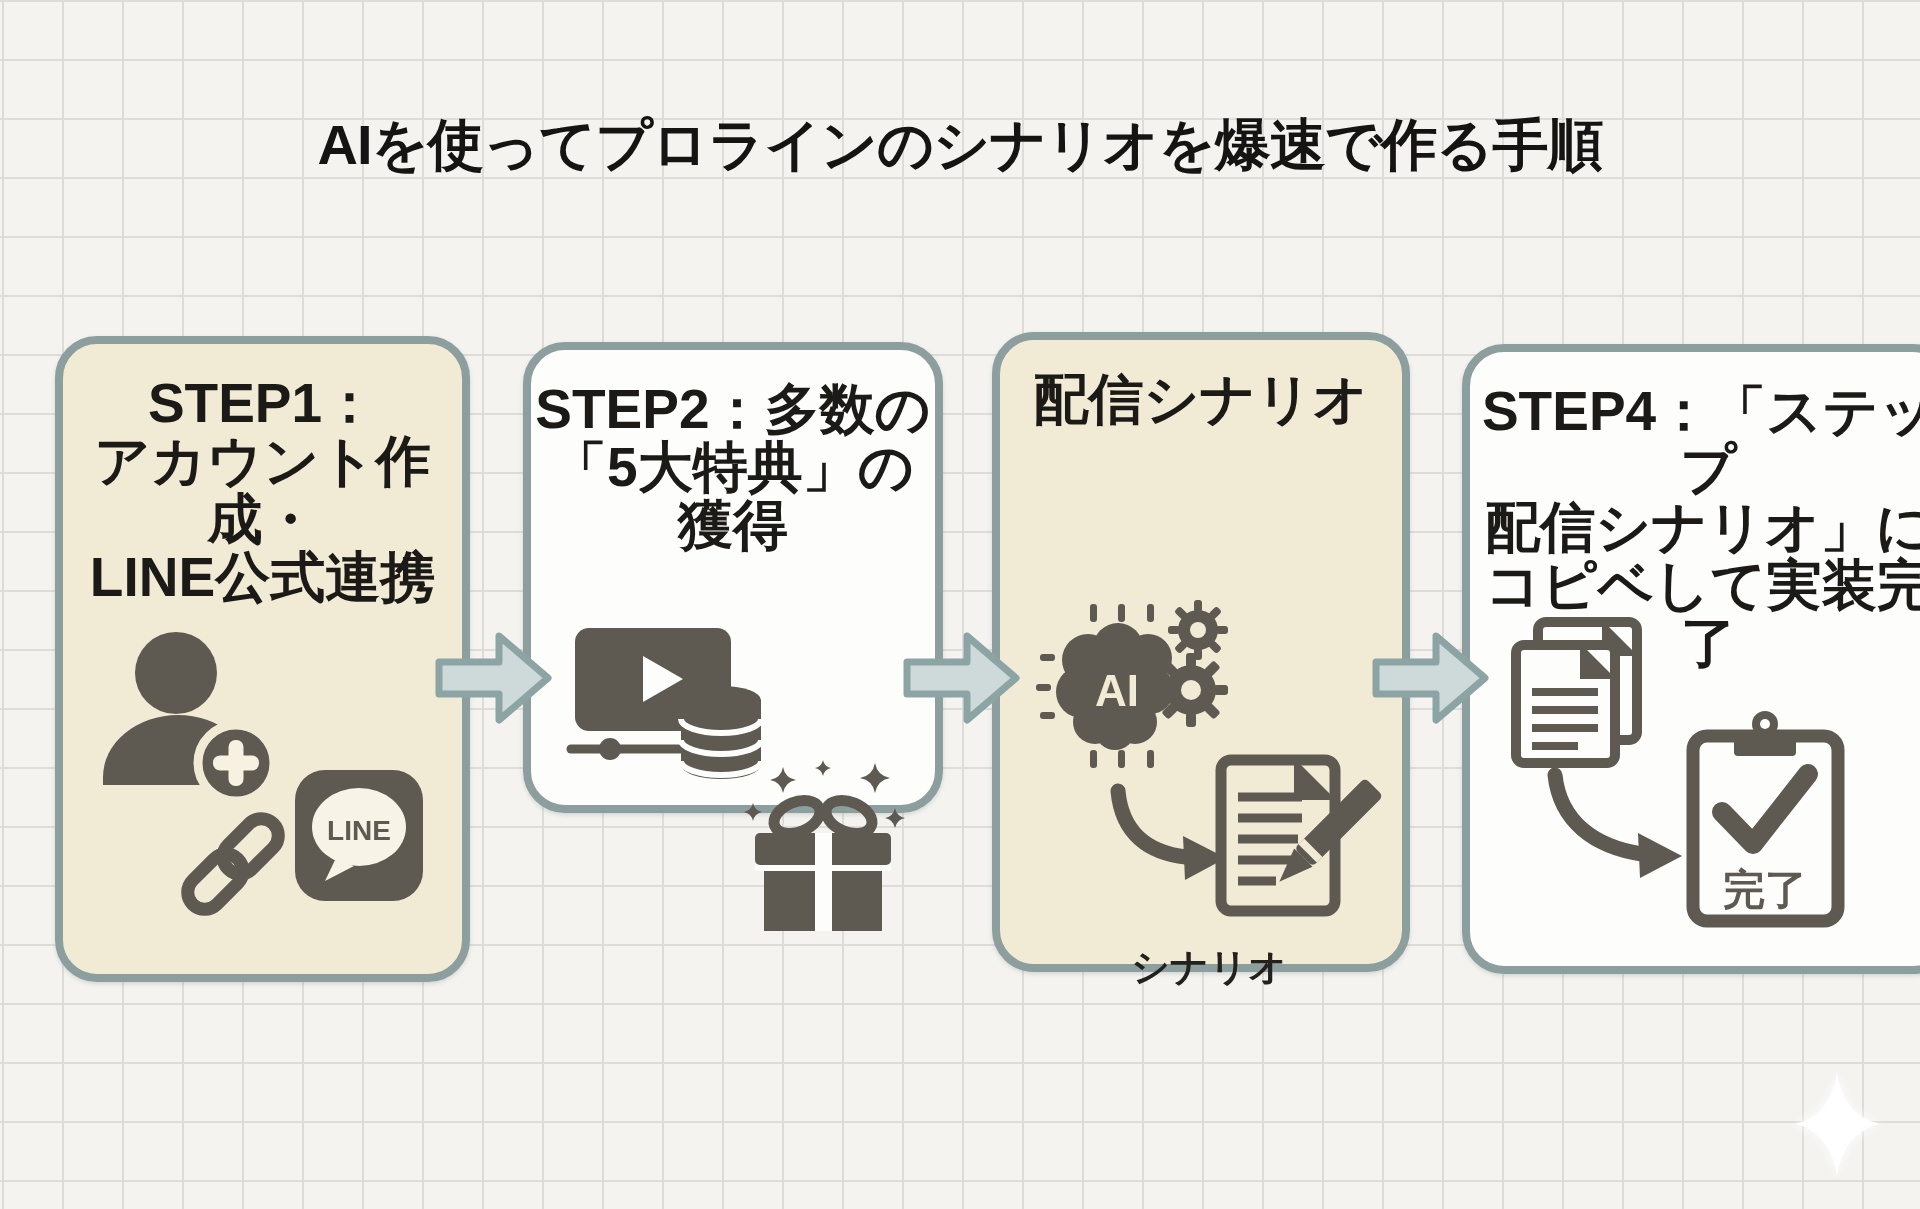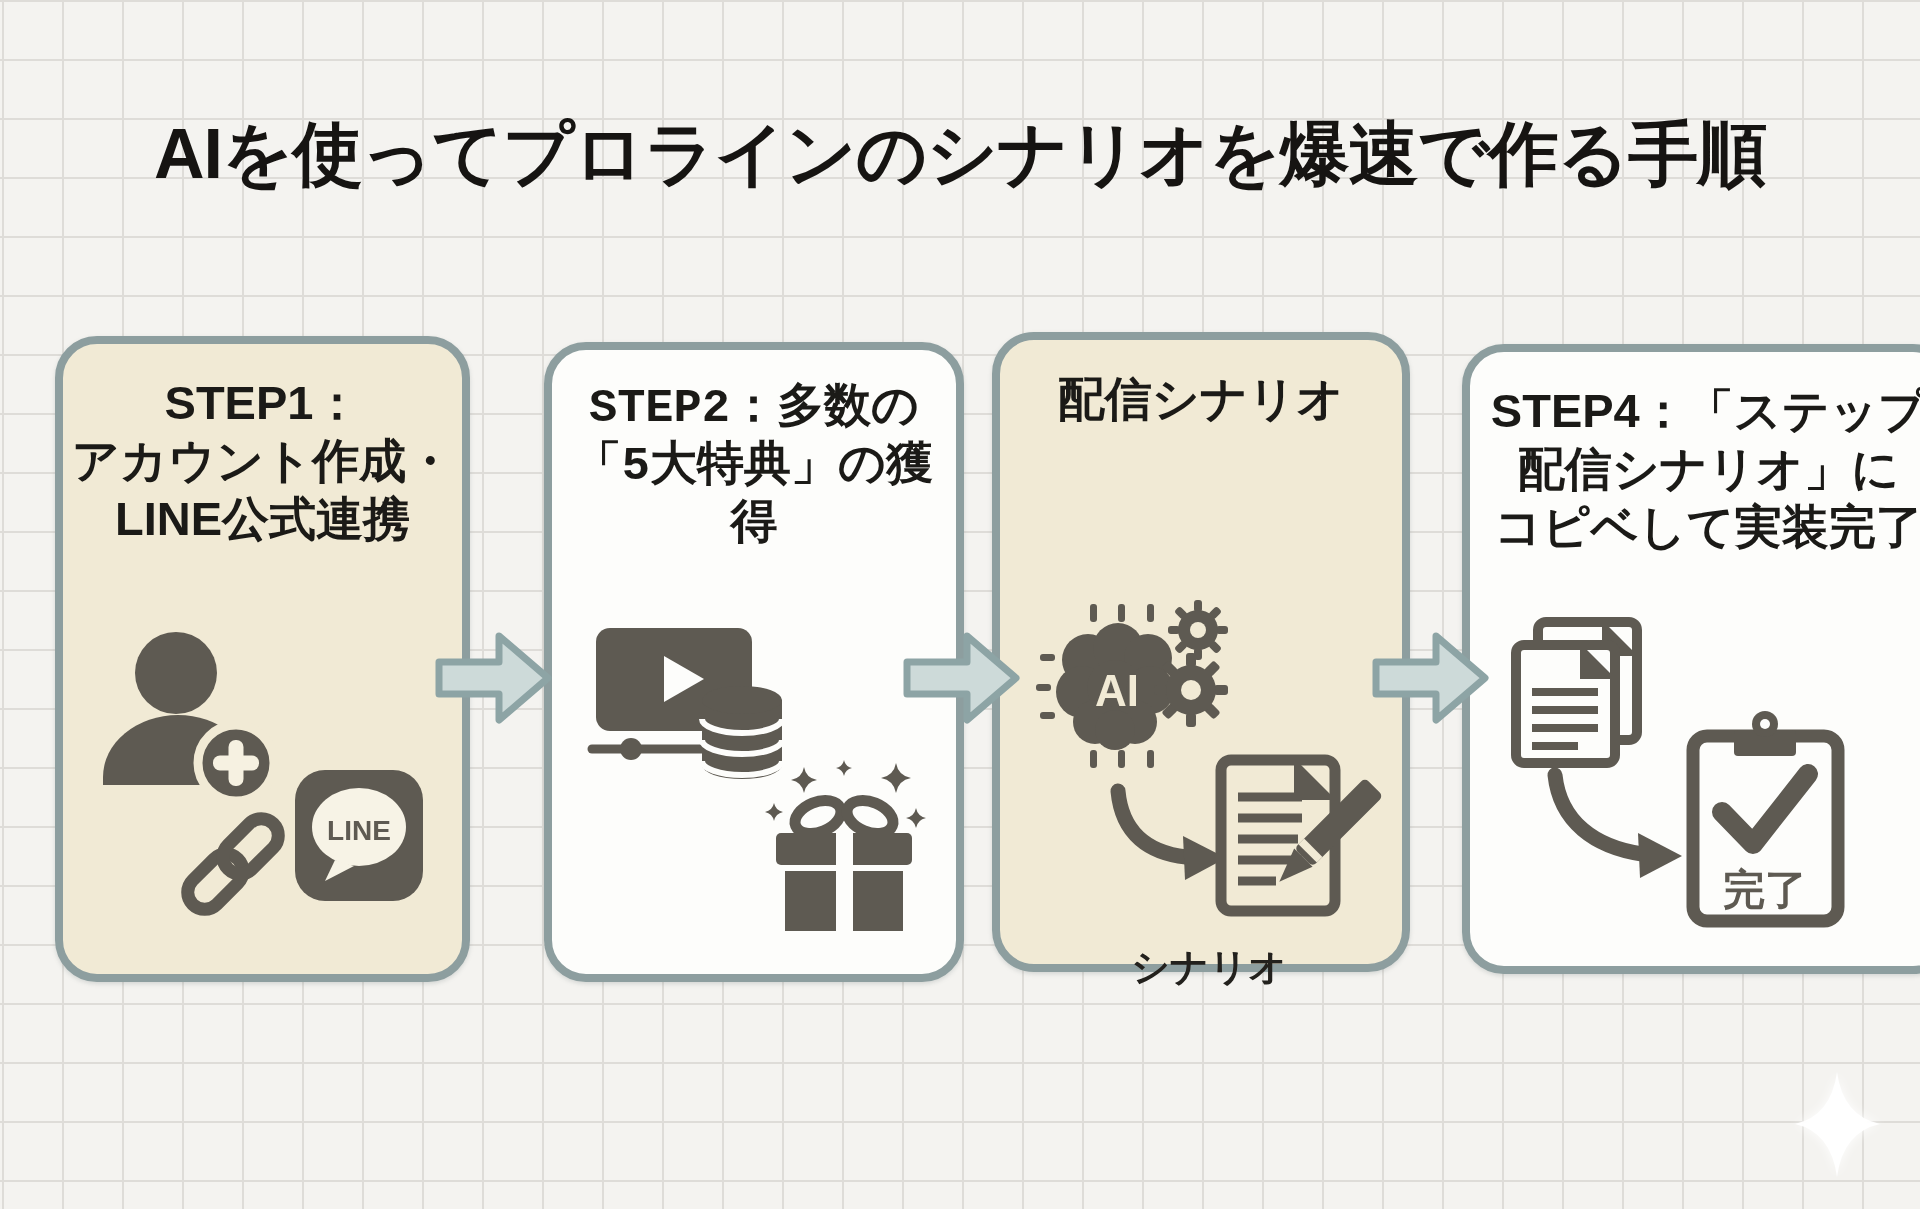--- a/index.html
+++ b/index.html
@@ -11,39 +11,39 @@
     position:relative;width:1920px;height:1209px;
     background-color:#f4f3f0;
     background-image:
       linear-gradient(to right,#dedcd8 2px,transparent 2px),
       linear-gradient(to bottom,#dedcd8 2px,transparent 2px);
     background-size:60px 59px;
     background-position:2px 0px;
   }
   .title{
     position:absolute;left:0;top:108px;width:1920px;margin:0;
-    text-align:center;font-size:70px;font-weight:900;color:#161412;
+    text-align:center;font-size:56px;font-weight:900;color:#161412;
     letter-spacing:-1px;
   }
   .card{
     position:absolute;
     border:8px solid #8d9e9f;
     border-radius:42px;
     box-sizing:border-box;
     box-shadow:0 2px 4px rgba(120,130,130,.25);
   }
   .card.cream{background:#f1ead5;}
   .card.white{background:#fdfdfb;}
   #card1{left:55px;top:336px;width:415px;height:646px;}
-  #card2{left:544px;top:342px;width:420px;height:640px;font-family:Liberation Mono, monospace;}
+  #card2{left:523px;top:342px;width:420px;height:471px;}
   #card3{left:992px;top:332px;width:418px;height:640px;}
   #card4{left:1462px;top:344px;width:493px;height:630px;}
   .heading{
     margin-top:30px;text-align:center;font-weight:800;color:#1b1a17;
-    font-size:47px;line-height:58px;
+    font-size:55px;line-height:58px;
   }
   .icon-svg{position:absolute;left:0;}
   #card1 .icon-svg{top:276px;}
   #card2 .icon-svg{top:270px;}
   #card3 .icon-svg{top:250px;}
   #card4 .icon-svg{top:260px;}
   .caption{
     position:absolute;left:109px;top:575px;width:200px;
     text-align:center;font-size:38px;font-weight:800;color:#23211d;margin-top:27px;
   }

